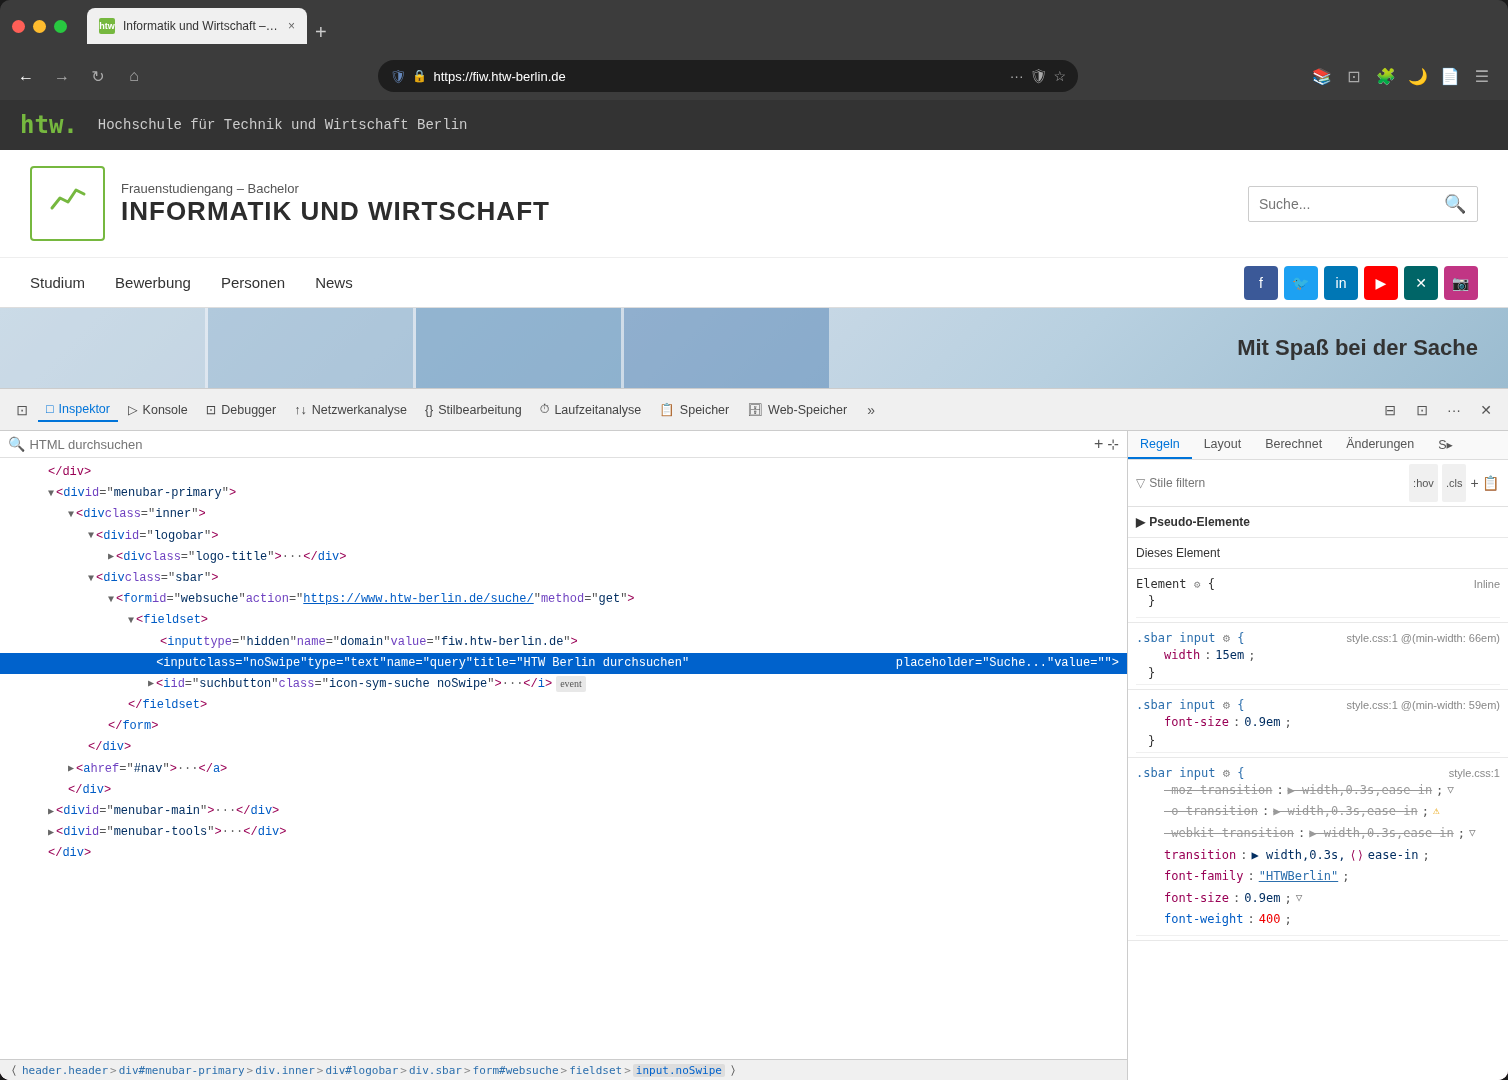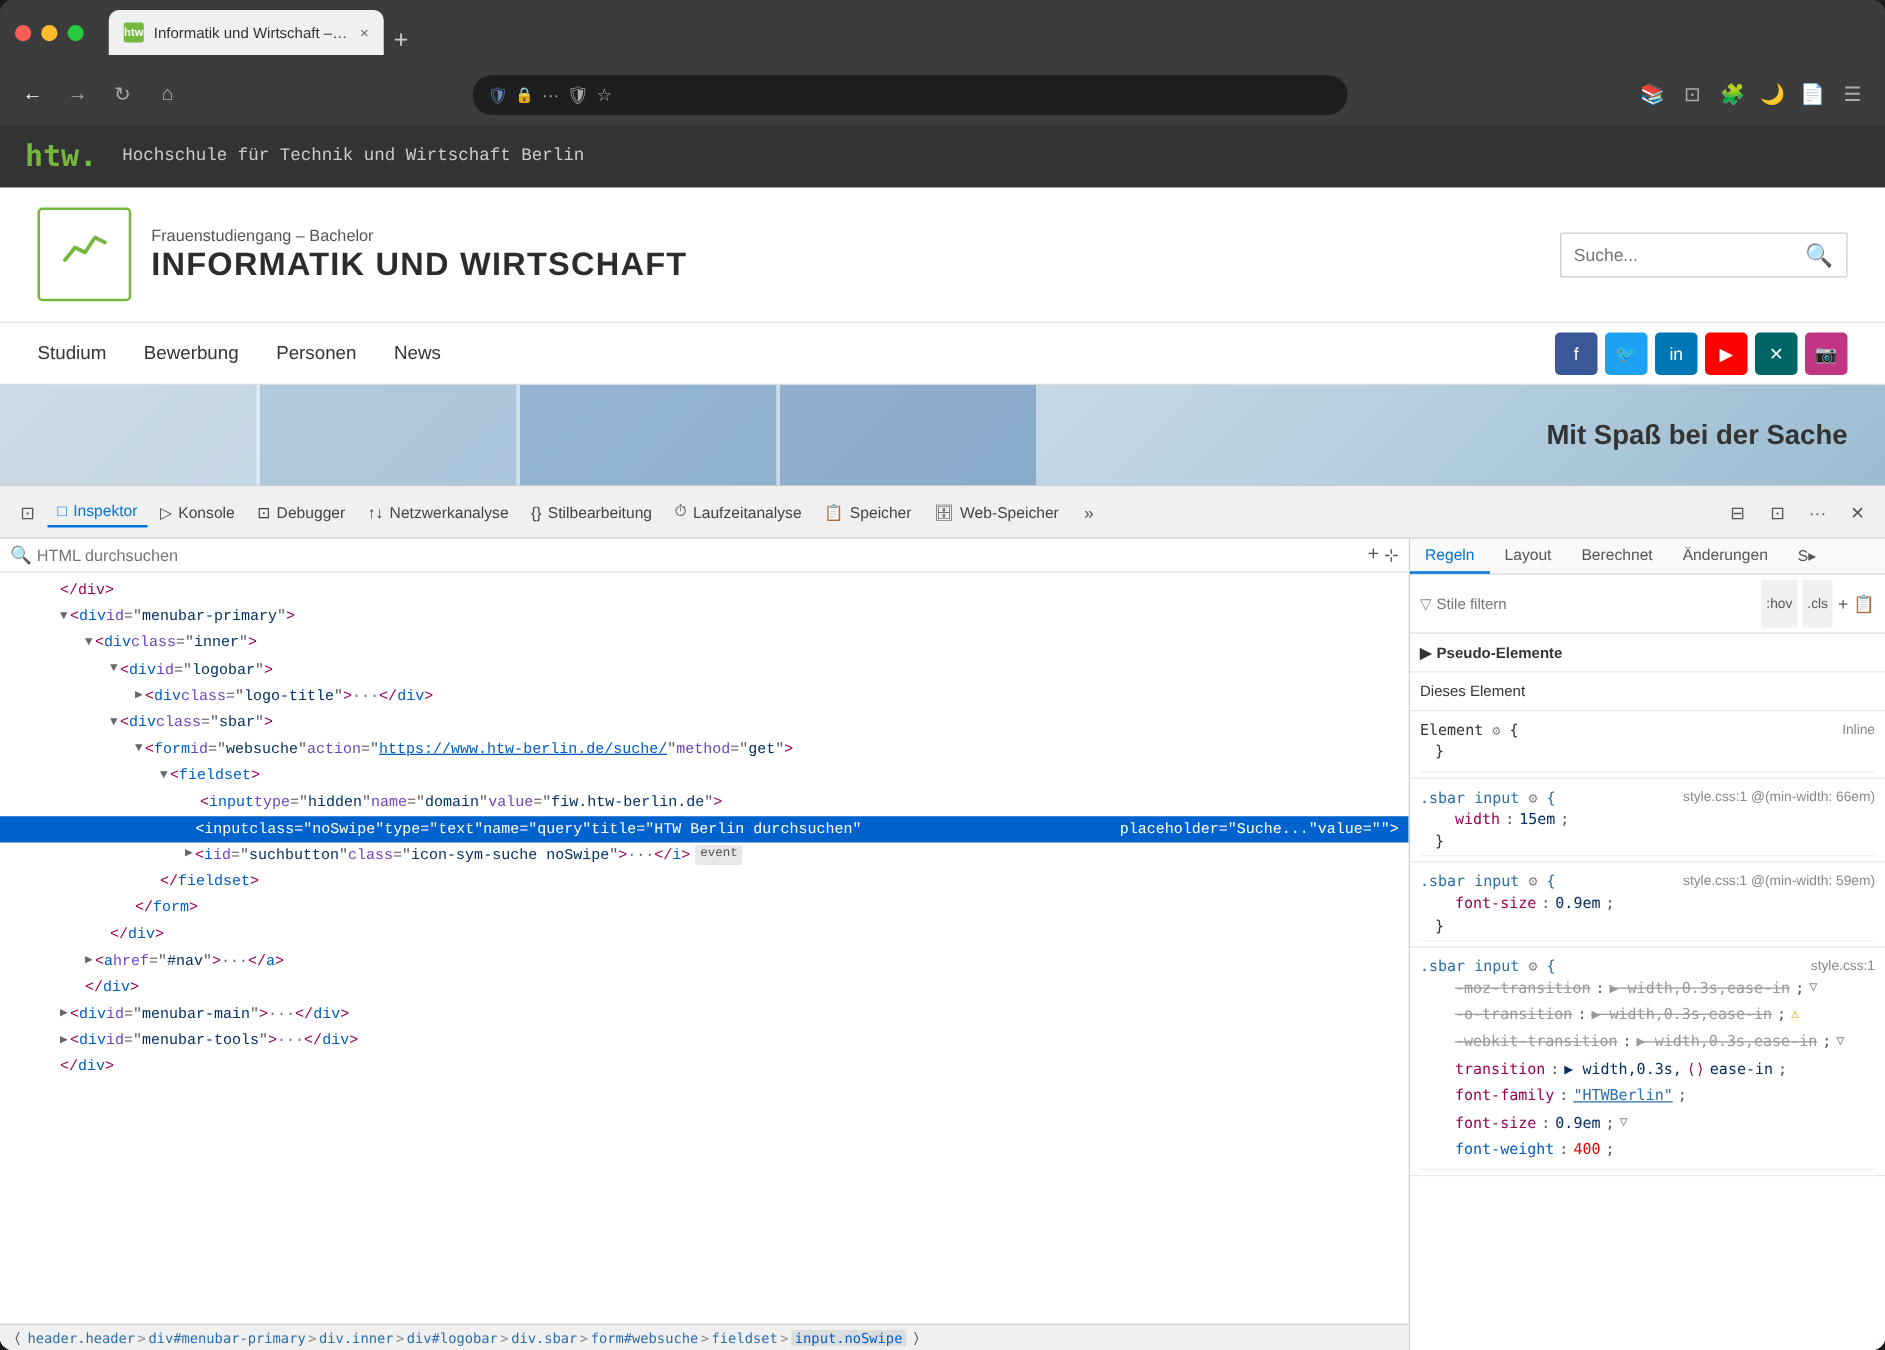--- a/index.html
+++ b/index.html
@@ -27,21 +27,21 @@
     .url-bar .shield { color: #68b; font-size: 13px; }
     .url-bar .lock { color: #aaa; font-size: 12px; }
     .url-text { color: #fff; font-size: 13px; flex: 1; }
     .url-bar .dots { color: #aaa; font-size: 14px; }
     .url-bar .shield-check { color: #aaa; font-size: 14px; }
     .url-bar .star { color: #aaa; font-size: 14px; }
     .nav-icons { display: flex; gap: 4px; align-items: center; }
     .nav-icon { color: #aaa; font-size: 16px; width: 28px; height: 28px; display: flex; align-items: center; justify-content: center; cursor: pointer; }
 
     
-    .website-content { flex: 1; background: #15803d; display: flex; flex-direction: column; overflow: hidden; }
+    .website-content { flex: 1; background: #f9a8d4; display: flex; flex-direction: column; overflow: hidden; }
     
     
     .htw-header { background: #333; height: 50px; display: flex; align-items: center; padding: 0 20px; }
     .htw-logo { color: #76b83f; font-weight: bold; font-size: 24px; font-family: monospace; }
     .htw-tagline { color: #ccc; font-size: 14px; margin-left: 20px; font-family: Liberation Mono, monospace; }
     
     
     .site-header { display: flex; align-items: center; padding: 16px 30px; border-bottom: 1px solid #eee; background: #fff; gap: 24px; }
     .site-logo { display: flex; align-items: center; gap: 16px; }
     .logo-box { width: 75px; height: 75px; border: 2px solid #76b83f; display: flex; align-items: center; justify-content: center; border-radius: 4px; }
@@ -99,21 +99,21 @@
     .tree-line { padding: 1px 8px; display: flex; align-items: center; white-space: nowrap; }
     .tree-line.selected { background: #0062cc; color: white !important; }
     .tree-line.selected * { color: white !important; }
     .indent { display: inline-block; }
     .tag { color: #905; }
     .tag-name { color: #005cc5; }
     .attr-name { color: #6f42c1; }
     .attr-value { color: #032f62; }
     .text-content { color: #666; }
     .expand-arrow { color: #666; cursor: pointer; margin-right: 2px; font-size: 10px; }
-    .event-badge { background: #e8e8e8; color: #555; font-size: 10px; padding: 0 4px; border-radius: 2px; margin-left: 4px; }
+    .event-badge { background: #e8e8e8; color: #555; font-size: 10px; padding: 0 4px; border-radius: 2px; margin-left: 4px; font-family: Liberation Serif, serif; }
 
     
     .rules-panel { width: 380px; background: #fff; display: flex; flex-direction: column; overflow: hidden; }
     .rules-tabs { display: flex; border-bottom: 1px solid #ddd; background: #f9f9f9; }
     .rules-tab { padding: 6px 12px; font-size: 12.5px; color: #555; cursor: pointer; }
     .rules-tab.active { color: #0074d9; border-bottom: 2px solid #0074d9; }
     
     .rules-filter { display: flex; align-items: center; padding: 4px 8px; border-bottom: 1px solid #e0e0e0; gap: 4px; }
     .filter-icon { font-size: 12px; color: #888; }
     .filter-input { flex: 1; border: none; outline: none; font-size: 12px; color: #666; }
@@ -166,20 +166,21 @@
   </div>
 
   <div class="nav-bar">
     <div class="nav-btn active">←</div>
     <div class="nav-btn">→</div>
     <div class="nav-btn">↻</div>
     <div class="nav-btn">⌂</div>
     <div class="url-bar">
       <span class="shield">🛡</span>
       <span class="lock">🔒</span>
+      <span class="url-text">https://fiw.htw-berlin.de</span>
       <span class="dots">···</span>
       <span class="shield-check">🛡</span>
       <span class="star">☆</span>
     </div>
     <div class="nav-icons">
       <div class="nav-icon">📚</div>
       <div class="nav-icon">⊡</div>
       <div class="nav-icon">🧩</div>
       <div class="nav-icon">🌙</div>
       <div class="nav-icon">📄</div>

